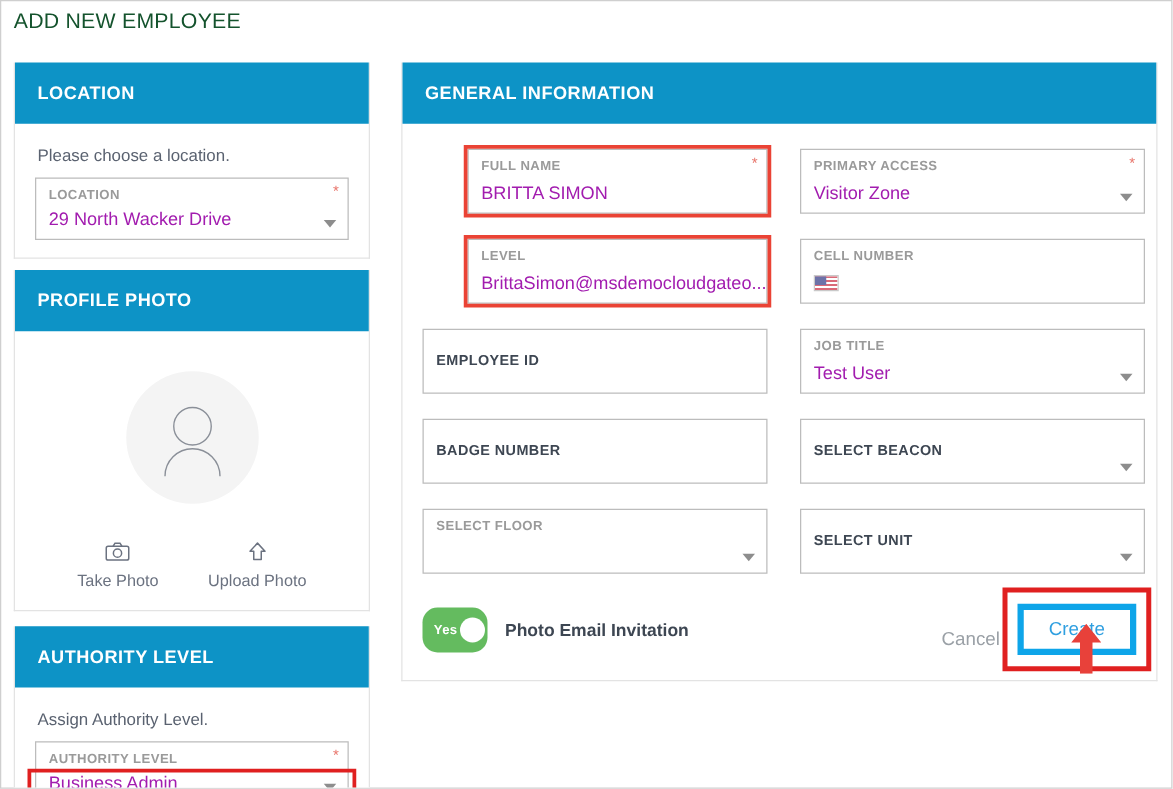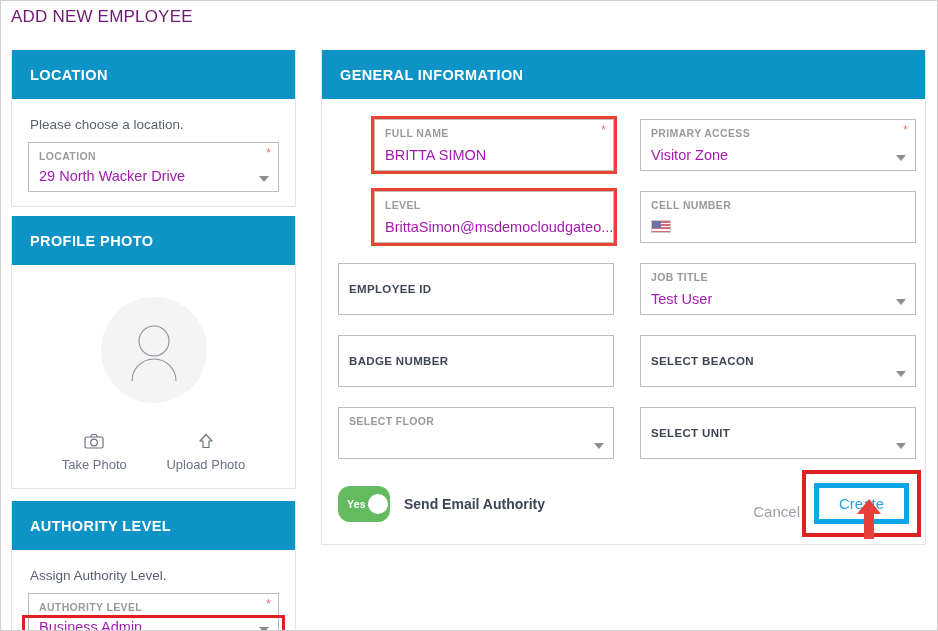--- a/index.html
+++ b/index.html
@@ -17,21 +17,21 @@
     border: 1px solid #cfcfcf;
   }
 
   
   .page-title {
     position: absolute;
     left: 10px;
     top: 6px;
     font-size: 17px;
     letter-spacing: 0.2px;
-    color: #701a75;
+    color: #14532d;
     font-weight: normal;
   }
 
   
   .card {
     position: absolute;
     background: #ffffff;
     border: 1px solid #e3e3e3;
     border-top: none;
     box-sizing: border-box;
@@ -376,21 +376,21 @@
       </div>
 
     </div>
 
     <div class="form-footer">
       <div class="toggle-row">
         <div class="toggle">
           <span class="toggle-text">Yes</span>
           <span class="toggle-knob"></span>
         </div>
-        <span class="toggle-label">Send Email Authority</span>
+        <span class="toggle-label">Photo Email Invitation</span>
       </div>
       <div class="actions">
         <div class="btn-cancel">Cancel</div>
         <div class="btn-create-wrap">
           <div class="btn-create">Create</div>
           <span style="position:absolute;left:-8px;top:-9px;right:-8px;bottom:-9px;outline:4px solid #e02020;box-sizing:border-box;pointer-events:none;"></span>
         </div>
       </div>
     </div>
   </div>

